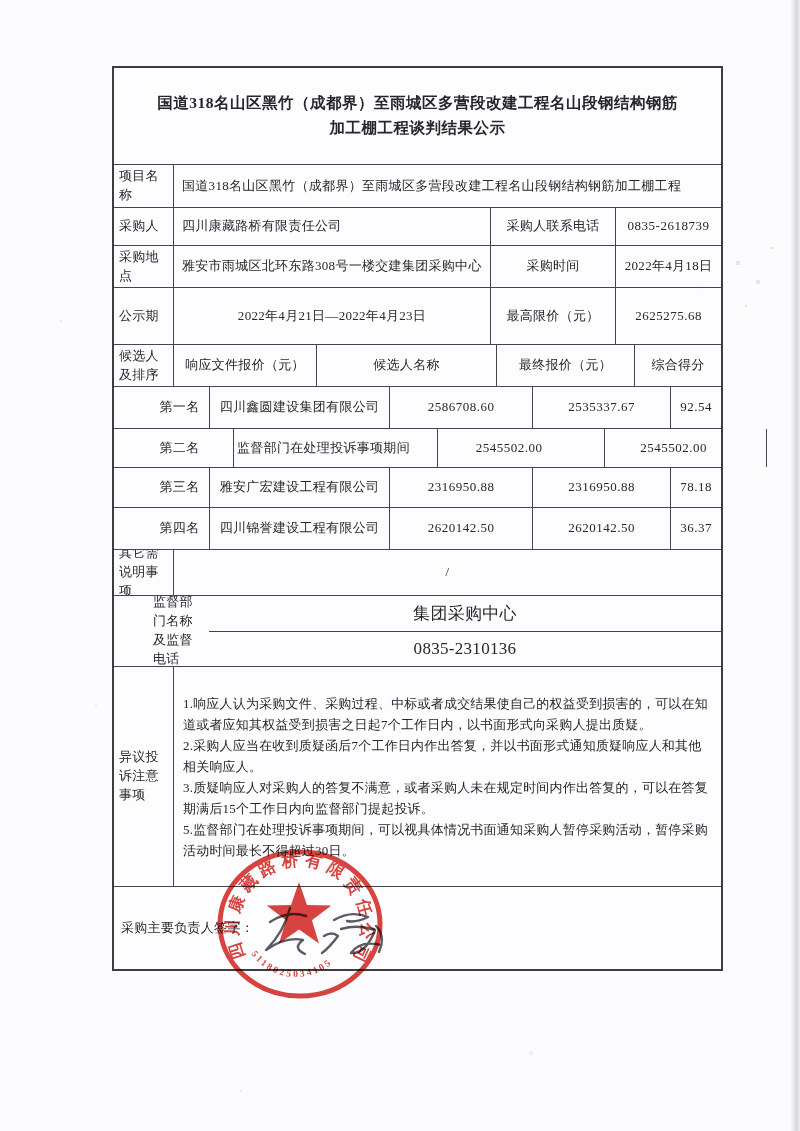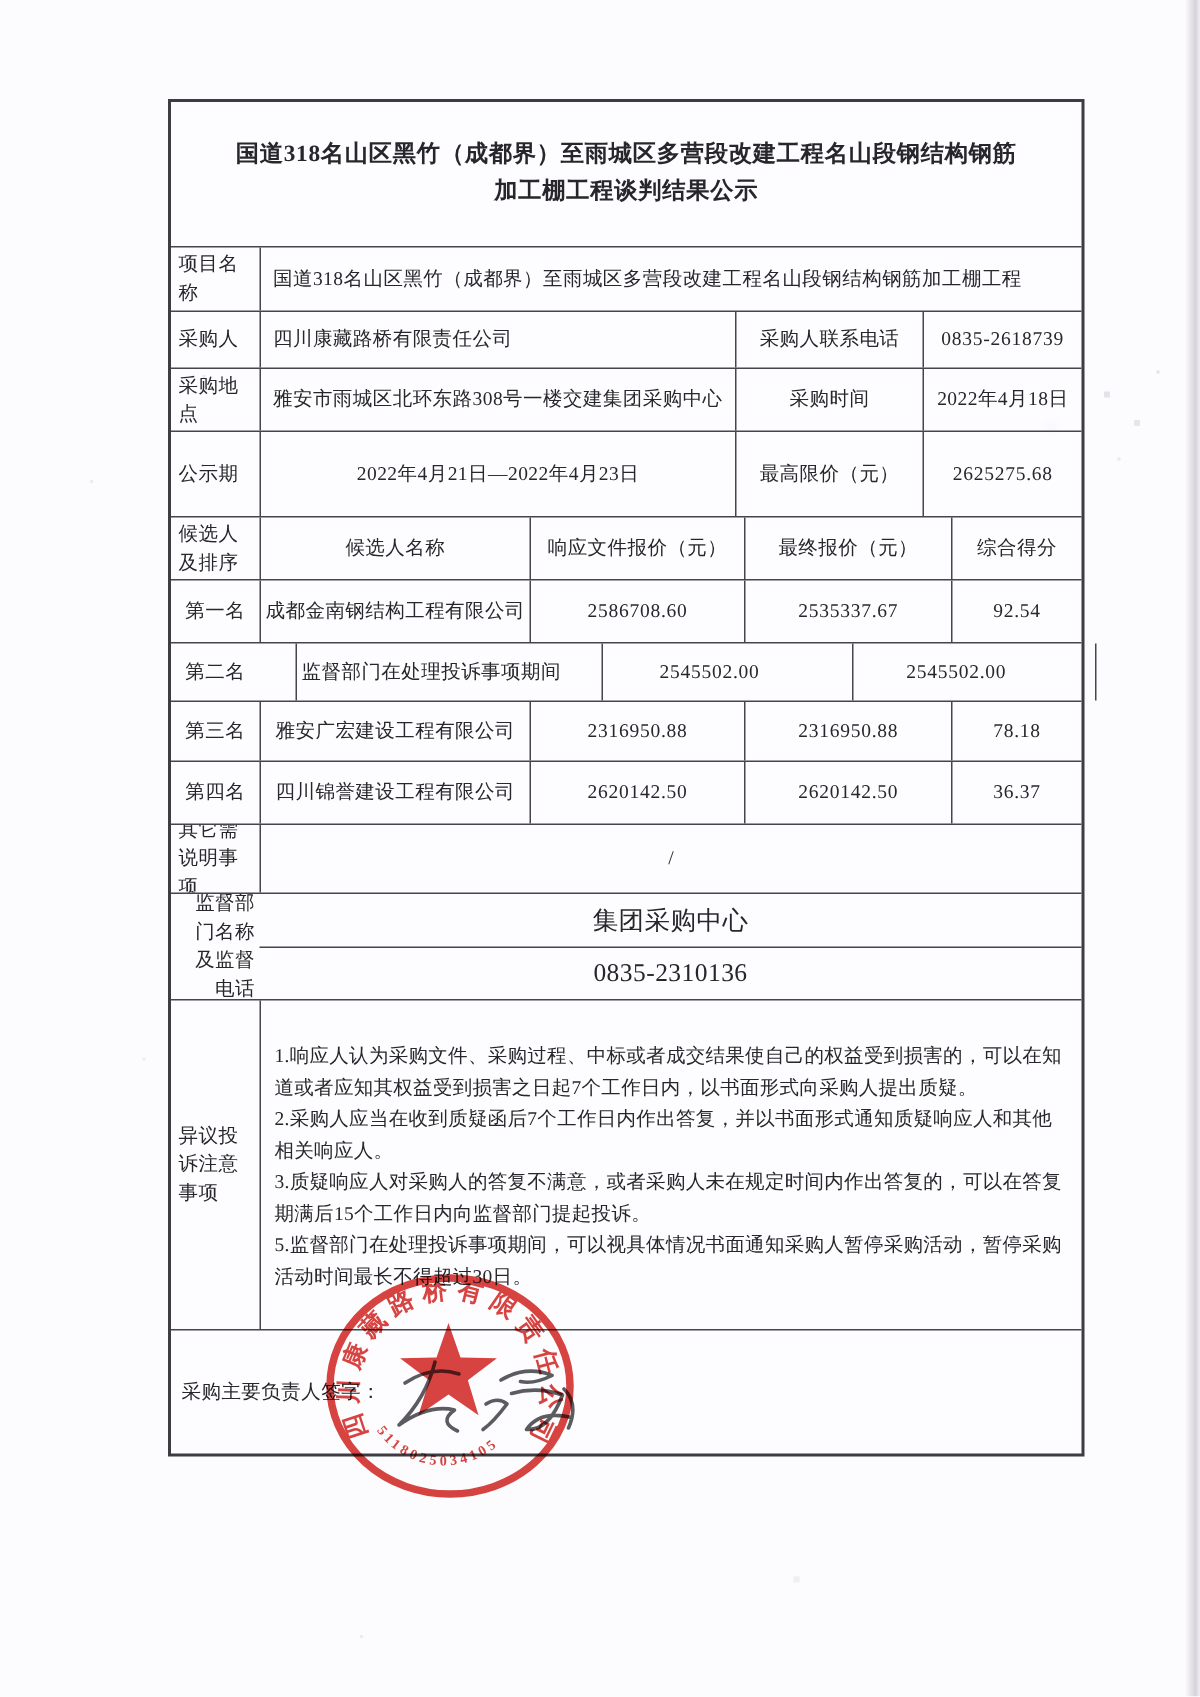--- a/index.html
+++ b/index.html
@@ -39,21 +39,21 @@
   }
   .trow { display:flex; box-sizing:border-box; border-top:1px solid #45454b; }
   .trow:first-child { border-top:none; }
   .c {
     box-sizing:border-box; border-left:1px solid #45454b;
     display:flex; align-items:center; overflow:hidden;
     font-size:13px; line-height:1.45; letter-spacing:.3px;
   }
   .c:first-child { border-left:none; }
   .lab   { width:59px; flex:none; padding:2px 5px; text-align:left; }
-  .lab-c { justify-content:center; text-align:right; padding:2px 3px; }
+  .lab-c { justify-content:center; text-align:left; padding:2px 3px;margin-left:36px; }
   .ctr   { justify-content:center; text-align:center; }
   .lft   { justify-content:flex-start; text-align:left; padding-left:8px; padding-right:6px; }
   .num   { letter-spacing:.5px; }
 
   .h-title { height:96px; } .h-project{ height:43px; } .h-purch{ height:38px; }
   .h-loc   { height:42px; } .h-pub   { height:57px; }
   .h-chead { height:42px; } .h-c1{height:42px;} .h-c2{height:39px;gap:24px;} .h-c3{height:40px;} .h-c4{height:42px;}
   .h-other { height:46px; } .h-sup   { height:71px; } .h-obj{ height:220px; } .h-sig{ height:83px; }
 
   .title-cell {
@@ -127,29 +127,29 @@
 
     <div class="trow h-pub">
       <div class="c lab">公示期</div>
       <div class="c ctr w-bcontent">2022年4月21日—2022年4月23日</div>
       <div class="c ctr w-blab2">最高限价（元）</div>
       <div class="c ctr w-bval num">2625275.68</div>
     </div>
 
     <div class="trow h-chead">
       <div class="c lab">候选人及排序</div>
+      <div class="c ctr w-bid1">响应文件报价（元）</div>
       <div class="c ctr w-name">候选人名称</div>
-      <div class="c ctr w-bid1">响应文件报价（元）</div>
       <div class="c ctr w-bid2">最终报价（元）</div>
       <div class="c ctr w-score">综合得分</div>
     </div>
 
     <div class="trow h-c1">
       <div class="c lab lab-c">第一名</div>
-      <div class="c ctr w-name">成都金南钢结构工程有限公司</div>
+      <div class="c ctr w-name">四川鑫圆建设集团有限公司</div>
       <div class="c ctr w-bid1 num">2586708.60</div>
       <div class="c ctr w-bid2 num">2535337.67</div>
       <div class="c ctr w-score num">92.54</div>
     </div>
     <div class="trow h-c2">
       <div class="c lab lab-c">第二名</div>
       <div class="c ctr w-name">监督部门在处理投诉事项期间</div>
       <div class="c ctr w-bid1 num">2545502.00</div>
       <div class="c ctr w-bid2 num">2545502.00</div>
       <div class="c ctr w-score num">83.05</div>

